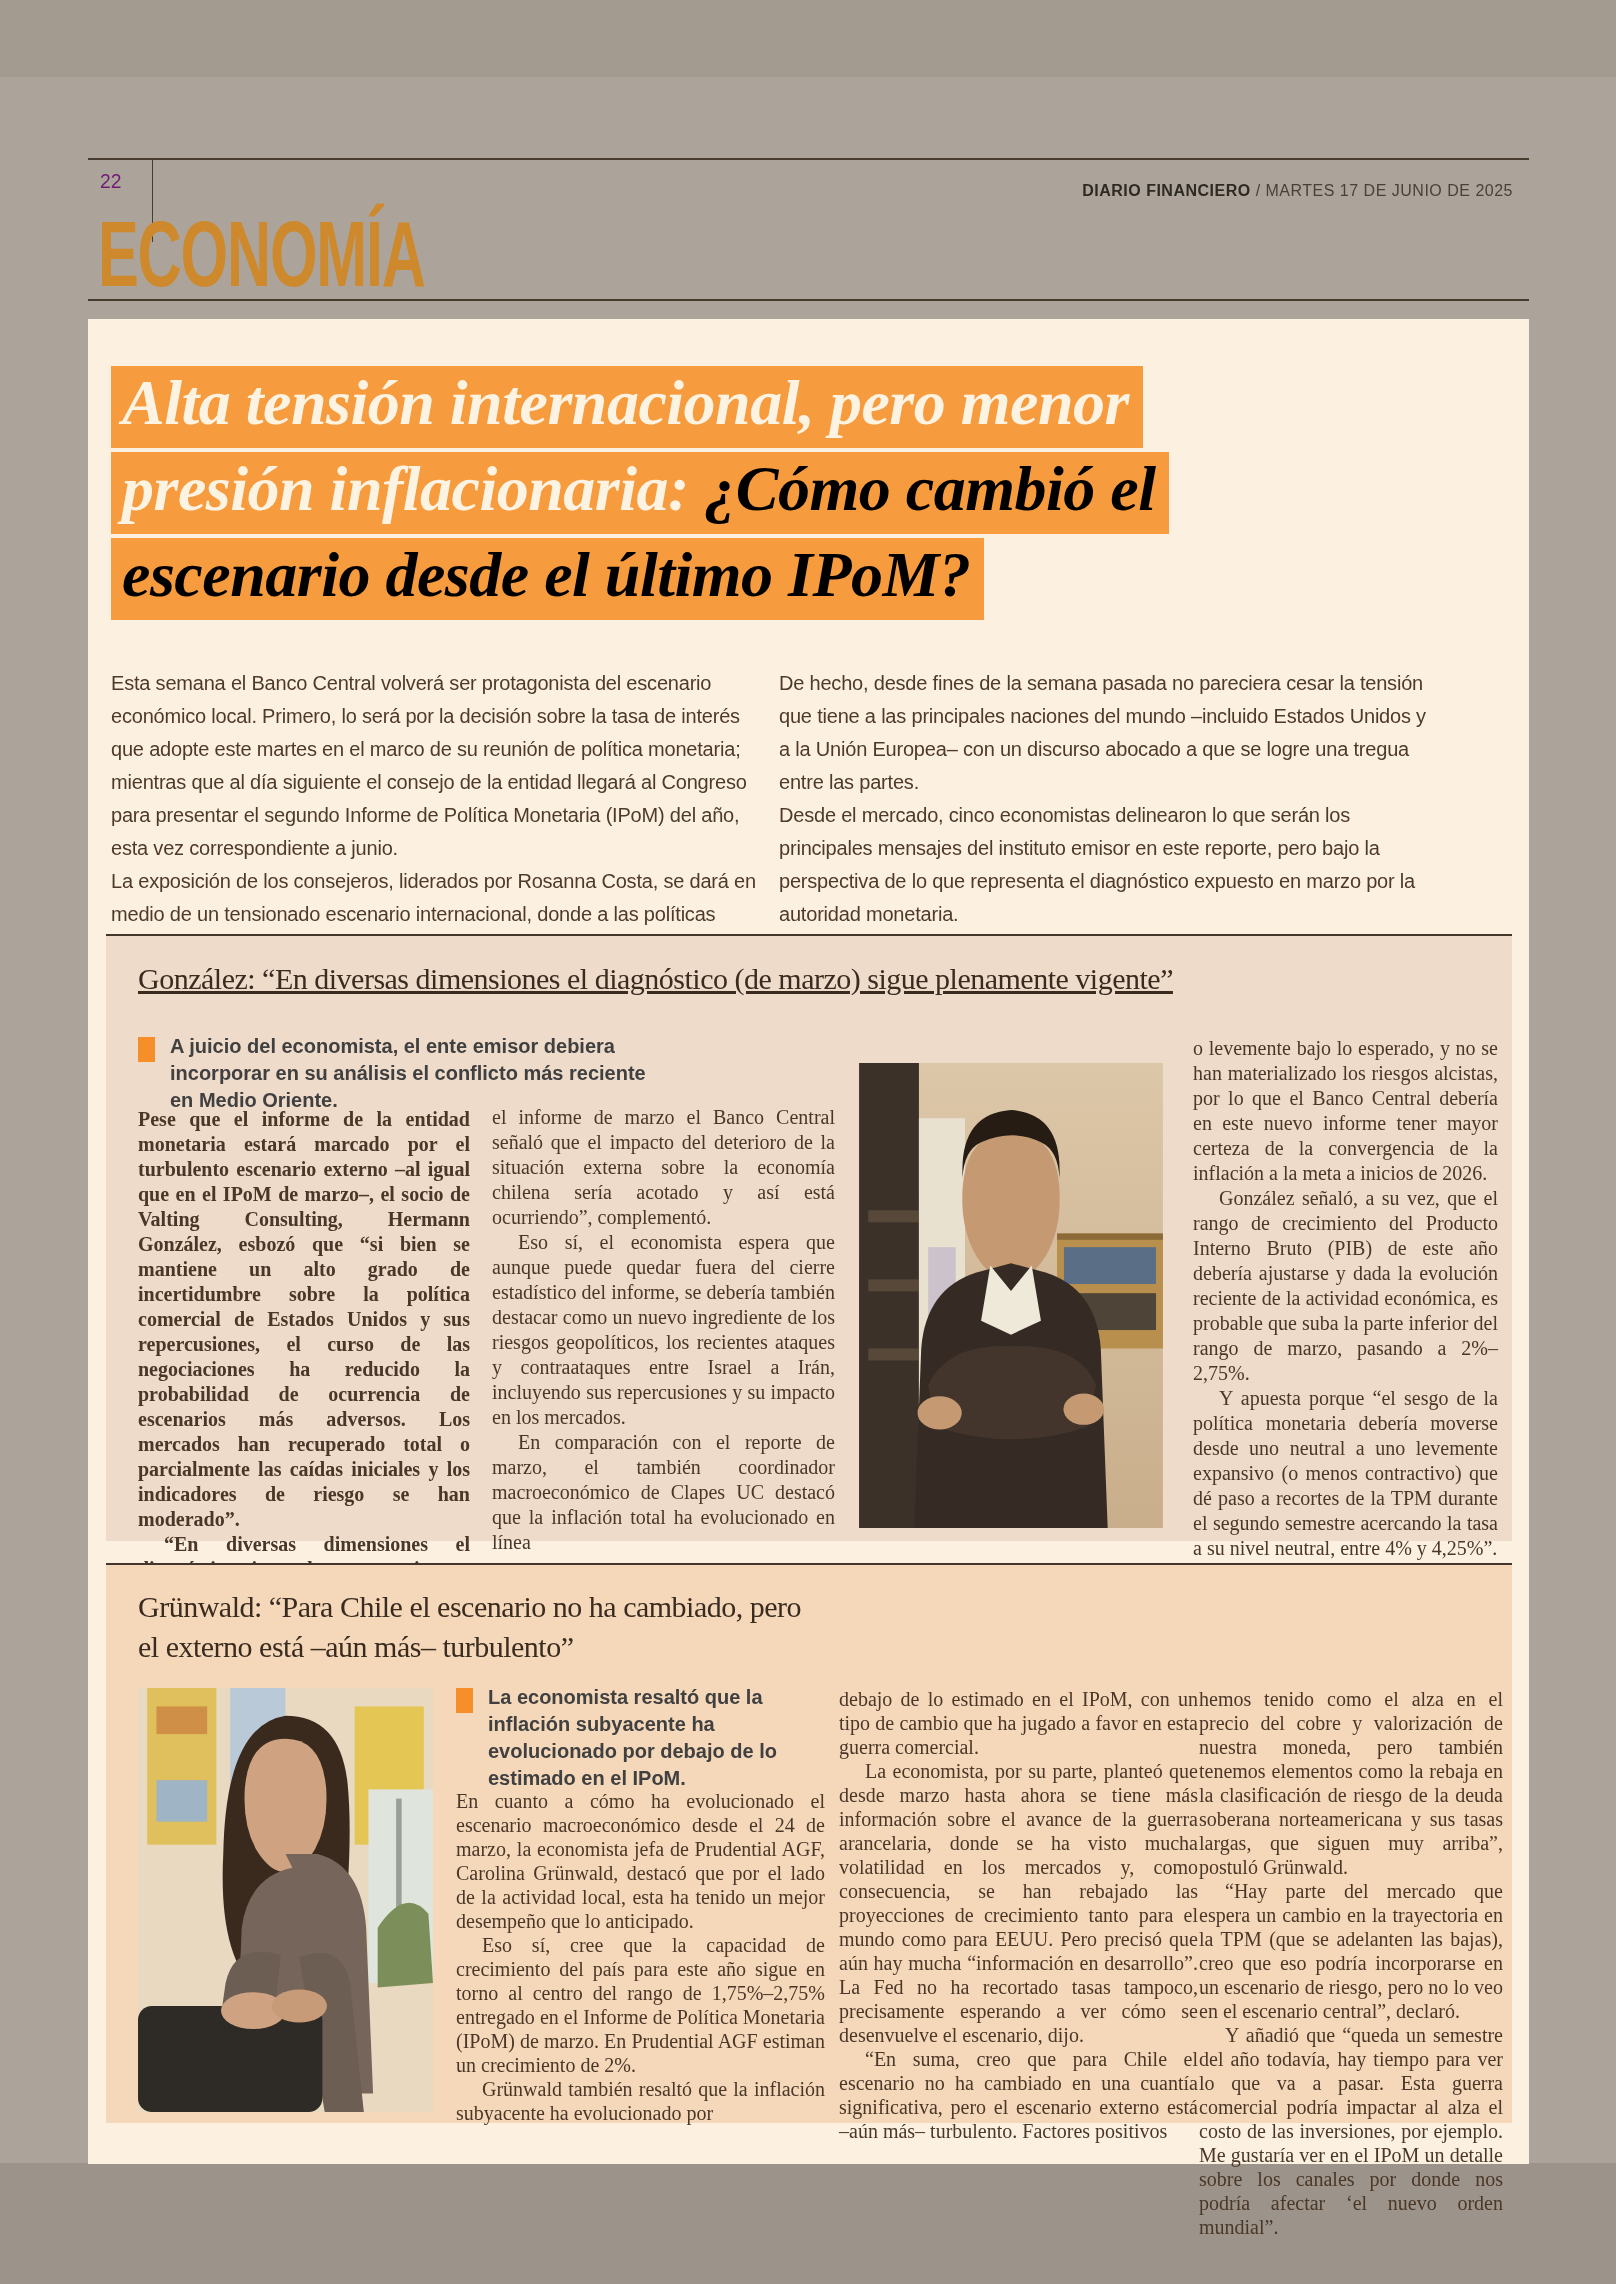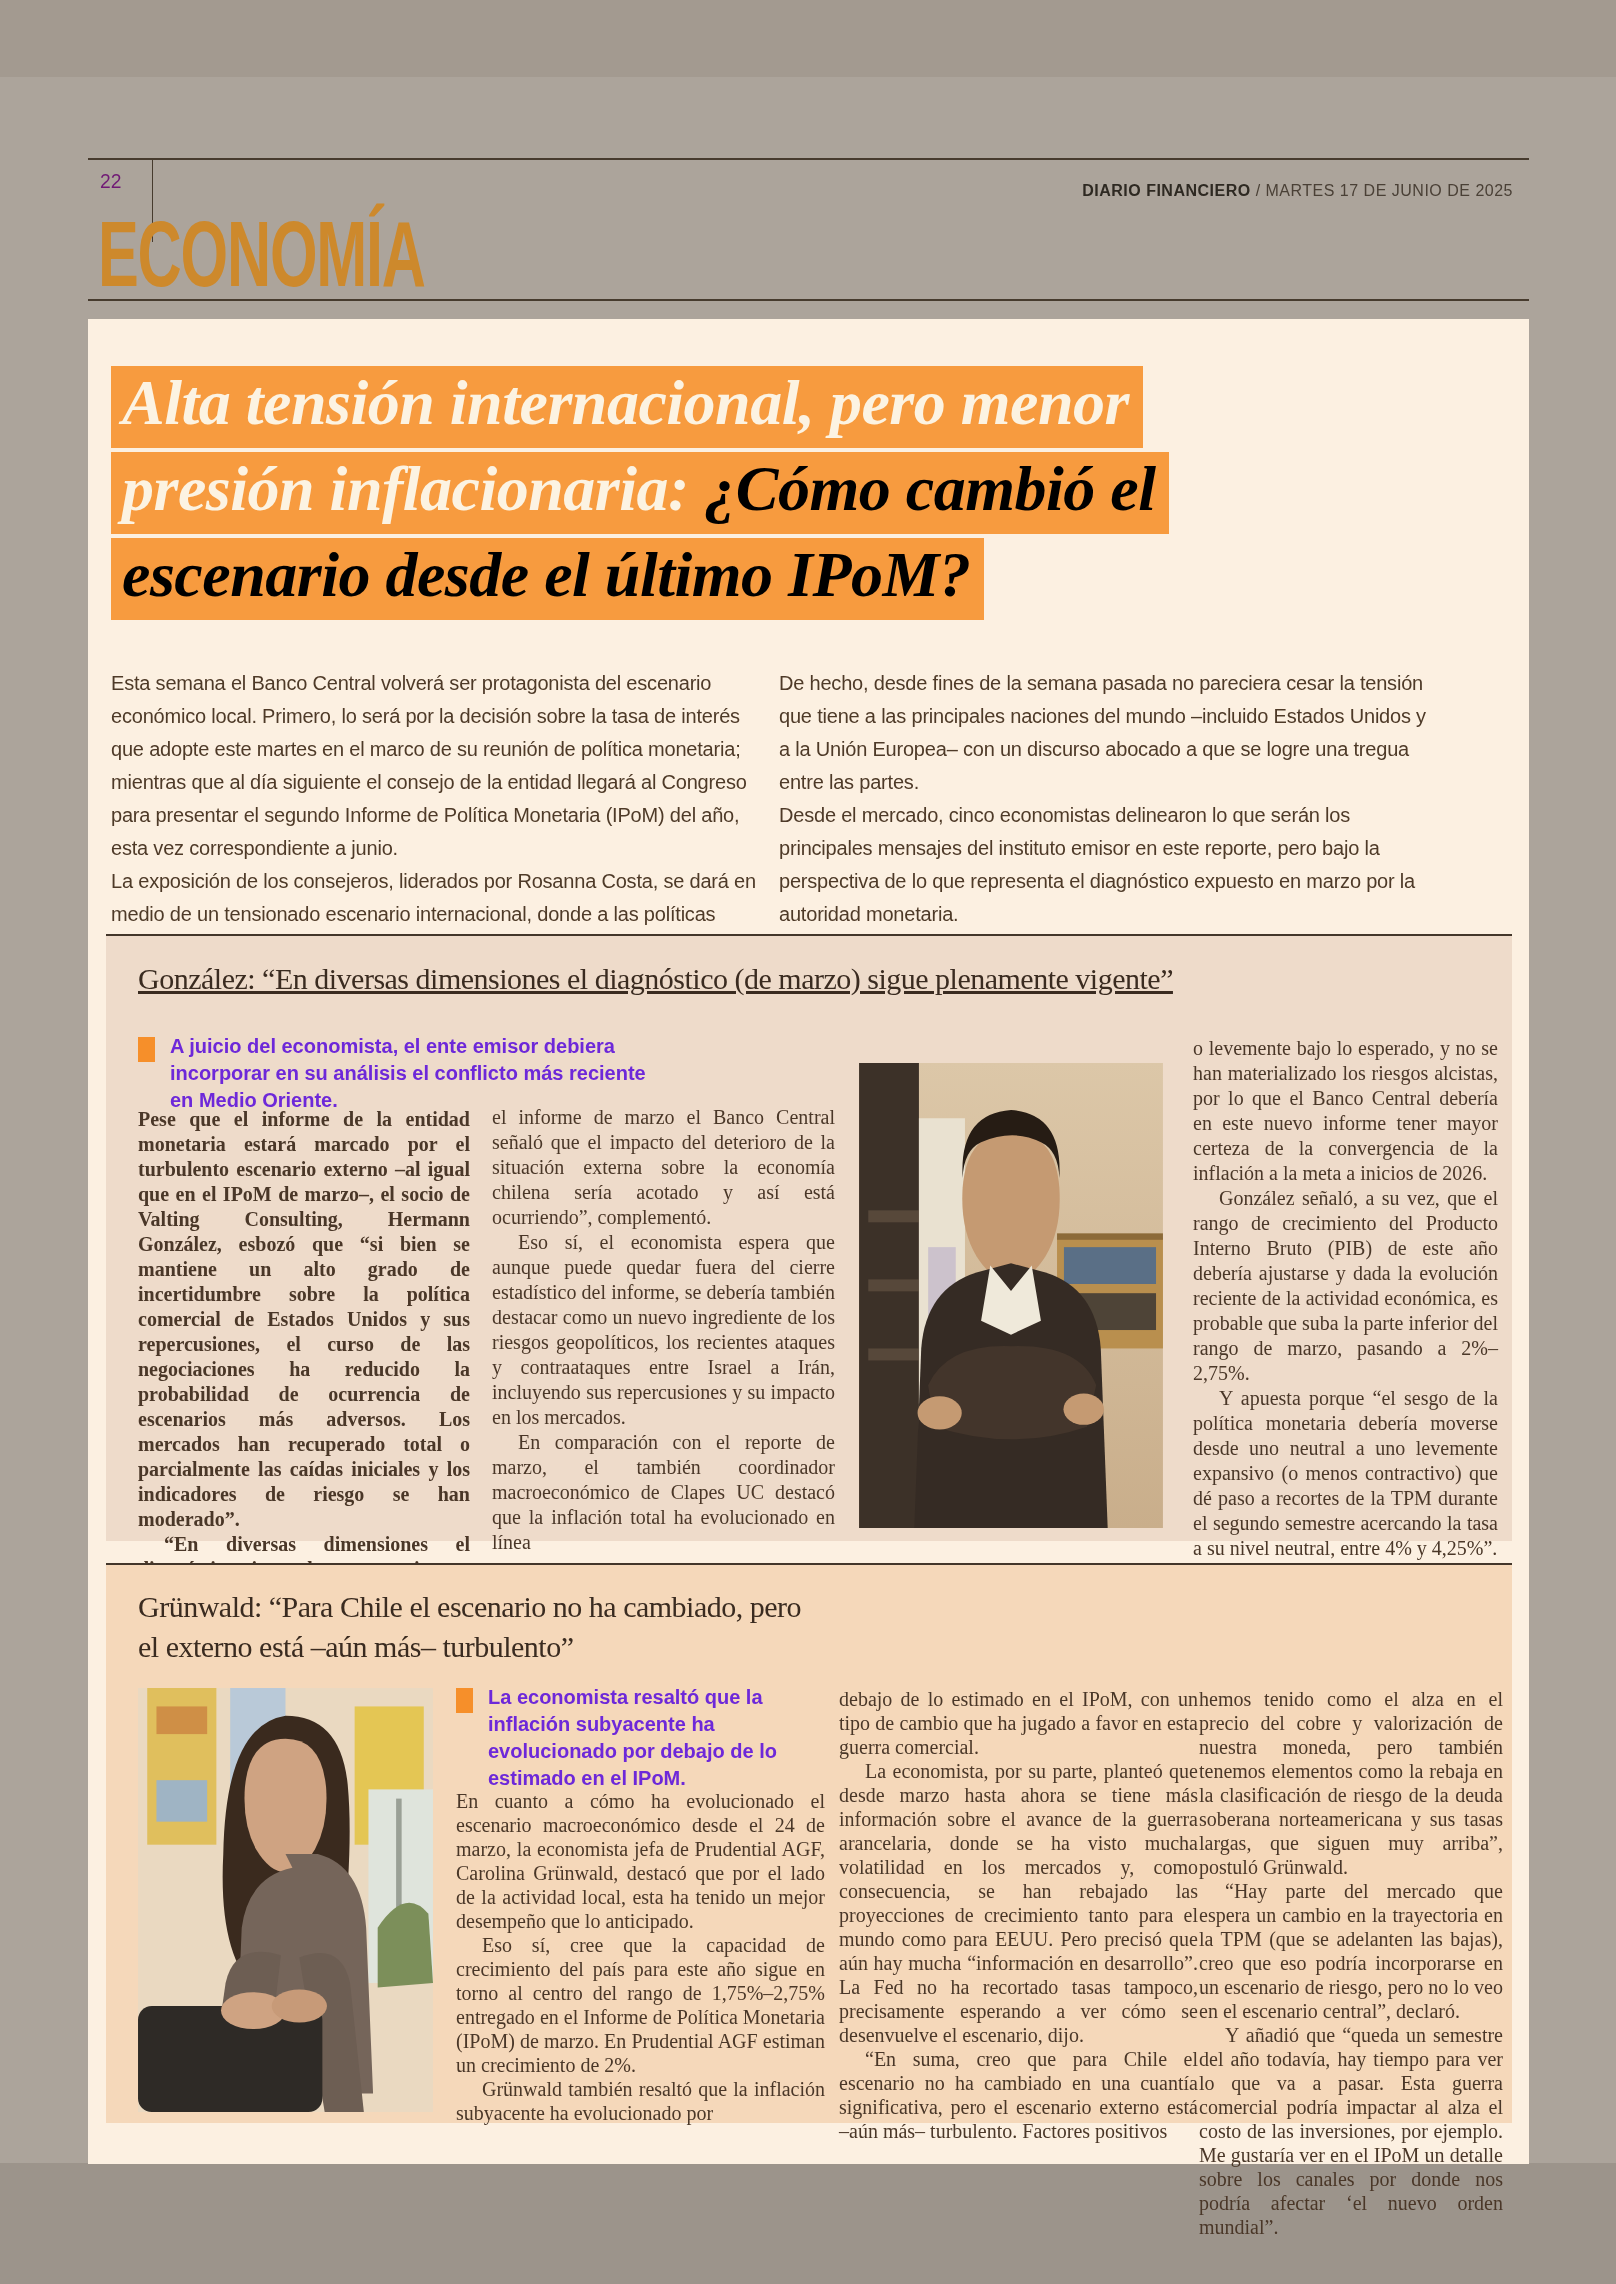--- a/index.html
+++ b/index.html
@@ -28,21 +28,21 @@
   .intro-col p{margin:0;}
   .intro-left{left:111px;width:659px;}
   .intro-right{left:779px;width:663px;}
   .byline{font-weight:bold;font-size:17px;letter-spacing:0.2px;}
 
   .article-box{position:absolute;left:106px;width:1406px;border-top:2.3px solid #43362a;box-sizing:border-box;}
   .box-gonzalez{top:934px;height:607px;background:#eedbca;}
   .box-grunwald{top:1563px;height:560px;background:#f5d8ba;}
   .box-title{position:absolute;font-family:"Liberation Serif",serif;font-size:30px;line-height:40px;color:#3a2b20;letter-spacing:-0.5px;white-space:nowrap;}
   .kicker-bullet{position:absolute;width:16.6px;height:25px;background:#f68f2a;}
-  .kicker{position:absolute;font-weight:bold;font-size:20px;line-height:27px;color:#6d28d9;}
+  .kicker{position:absolute;font-weight:bold;font-size:20px;line-height:27px;color:#404040;}
   .article-col{position:absolute;font-family:"Liberation Serif",serif;font-size:20px;line-height:25px;color:#4a3728;text-align:justify;}
   .article-col p{margin:0;}
   .article-col p + p{text-indent:1.3em;}
   .photo{position:absolute;overflow:hidden;}
   .photo svg{display:block;}
 </style>
 </head>
 <body>
 
 <div class="canvas">

